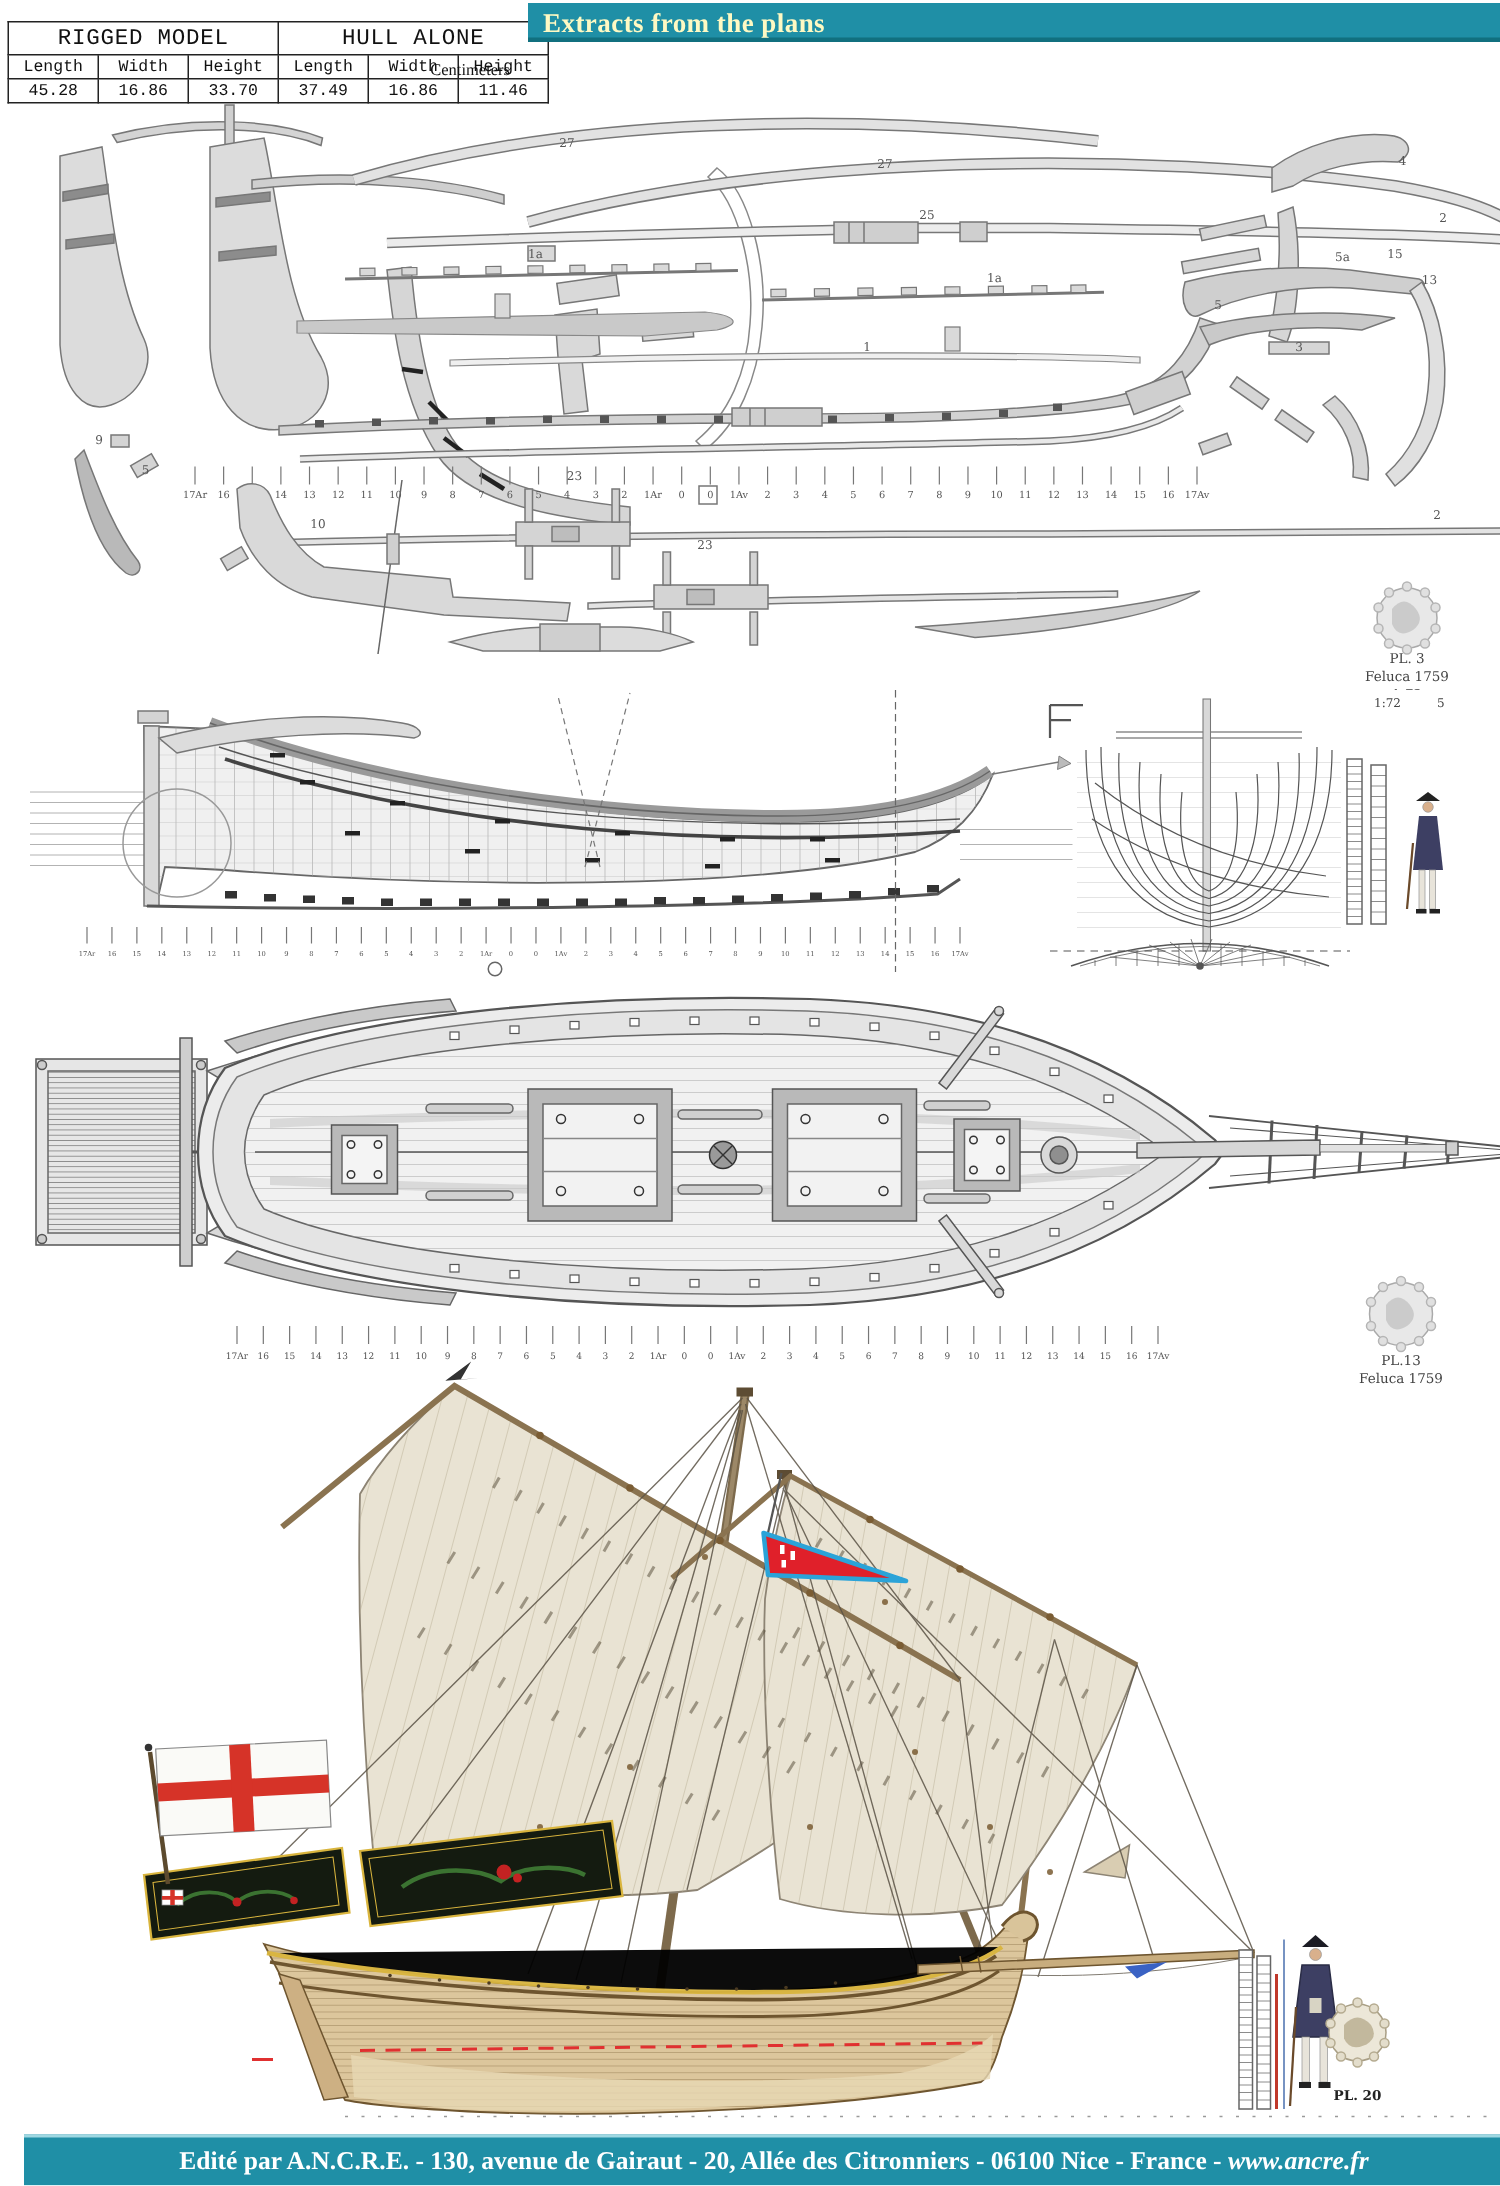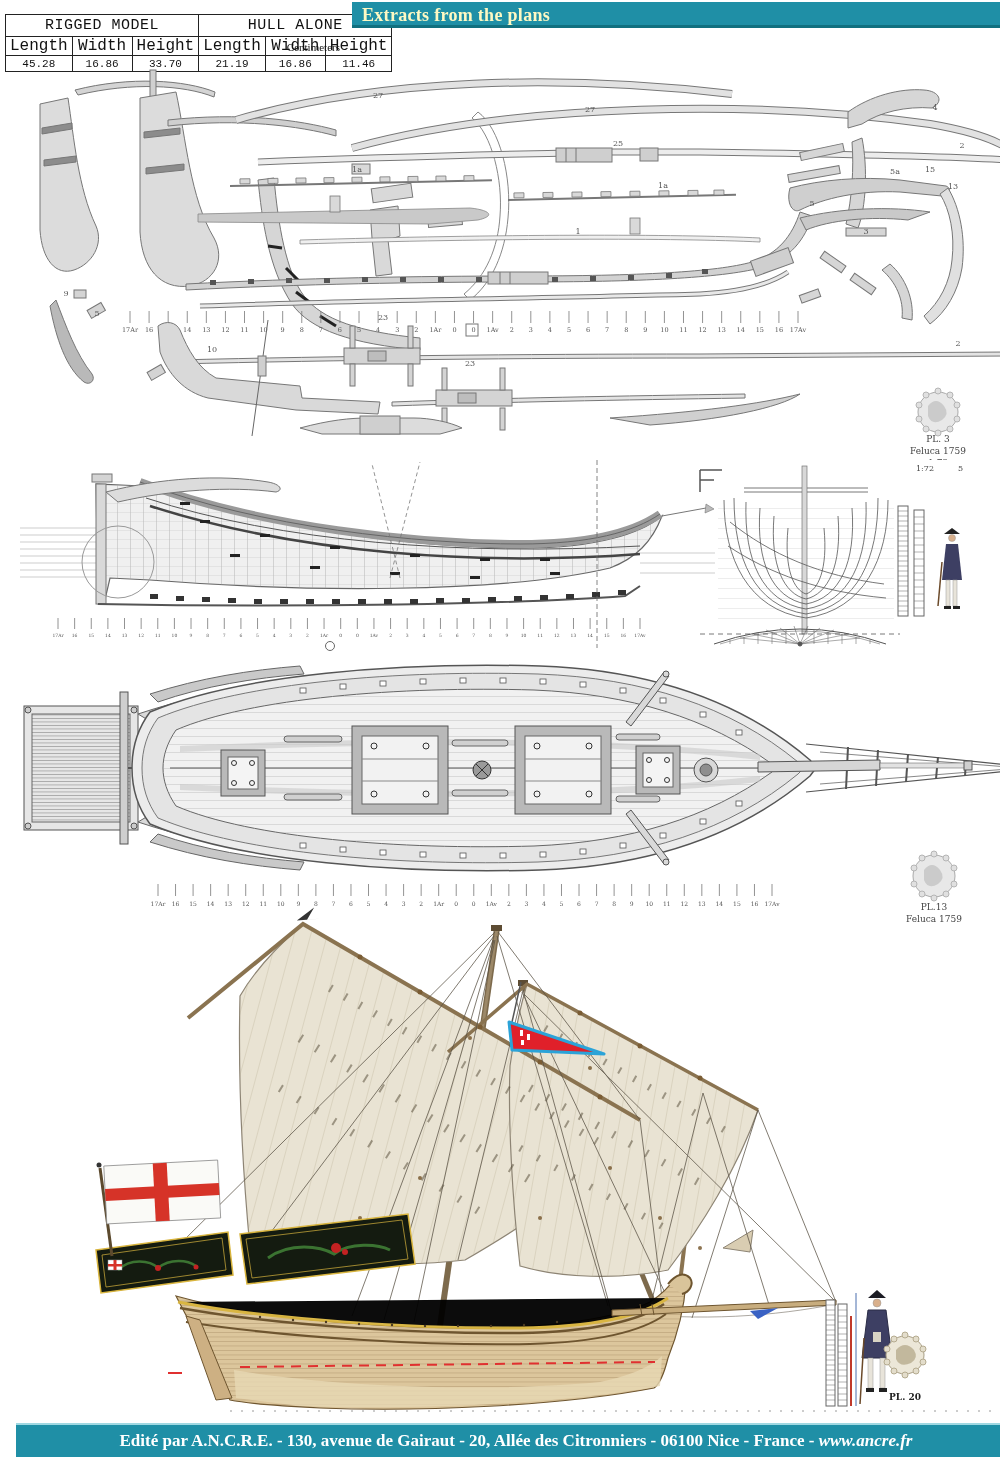--- a/index.html
+++ b/index.html
@@ -3,21 +3,21 @@
 <meta charset="utf-8">
 <style>
   html,body{margin:0;padding:0;background:#fff;}
   .page{position:relative;width:1000px;height:1457px;background:#ffffff;overflow:hidden;
         font-family:"Liberation Serif",serif;}
   
   .dim-table{position:absolute;left:5px;top:14px;border-collapse:collapse;
              font-family:Liberation Mono, monospace;color:#111;}
   .dim-table th,.dim-table td{border:1px solid #222;text-align:center;padding:0 4px;}
   .dim-table .grp{font-size:15px;font-weight:normal;height:21px;letter-spacing:.5px;}
-  .dim-table .col{font-size:16px;font-weight:normal;height:15px;width:51px;}
+  .dim-table .col{font-size:11px;font-weight:normal;height:15px;width:51px;}
   .dim-table .val{font-size:11px;height:15px;}
   .unit-label{position:absolute;left:238px;top:41px;width:102px;text-align:right;
               font-size:11px;color:#111;}
   
   .top-banner{position:absolute;left:352px;top:2px;width:744px;height:26px;
               background:#1f8fa6;border-bottom:3px solid #11707f;
               color:#fef9c3;font-weight:bold;font-size:18px;line-height:26px;
               padding-left:10px;box-sizing:border-box;letter-spacing:.3px;}
   .footer-banner{position:absolute;left:16px;top:1423px;width:1000px;height:34px;
                  background:#1f8fa6;border-top:2px solid #9fd8e2;color:#fff;
@@ -44,21 +44,21 @@
       <th class="col">Width</th>
       <th class="col">Height</th>
       <th class="col">Length</th>
       <th class="col">Width</th>
       <th class="col">Height</th>
     </tr>
     <tr>
       <td class="val">45.28</td>
       <td class="val">16.86</td>
       <td class="val">33.70</td>
-      <td class="val">21.19</td>
+      <td class="val">37.49</td>
       <td class="val">16.86</td>
       <td class="val">11.46</td>
     </tr>
   </tbody>
     </table>
   <div class="unit-label">Centimeters</div>
   <div class="top-banner">
     <span>Extracts from the plans</span>
   </div>
 

